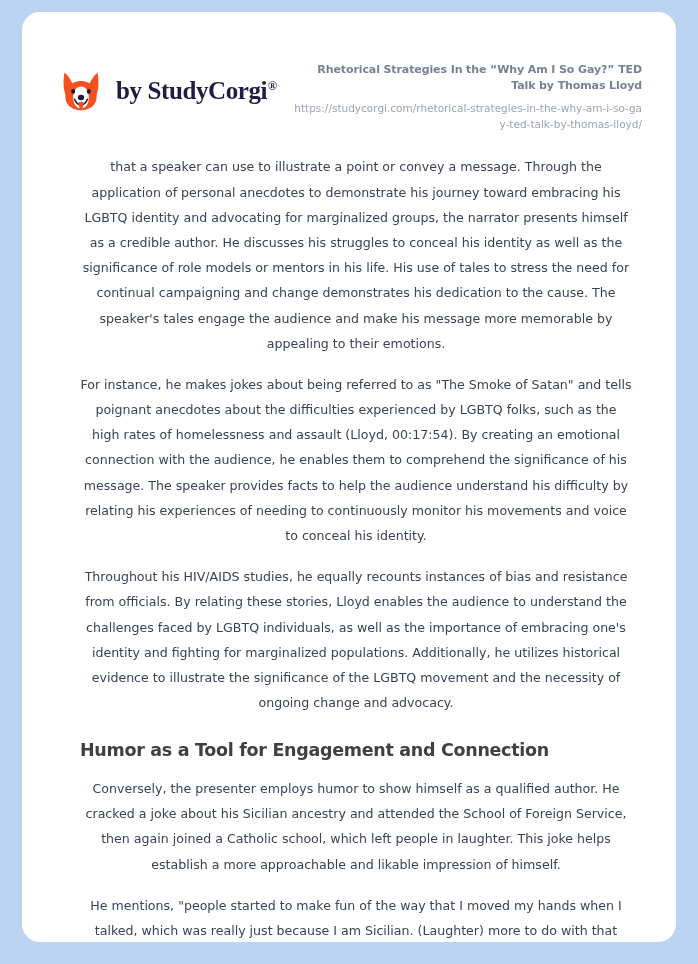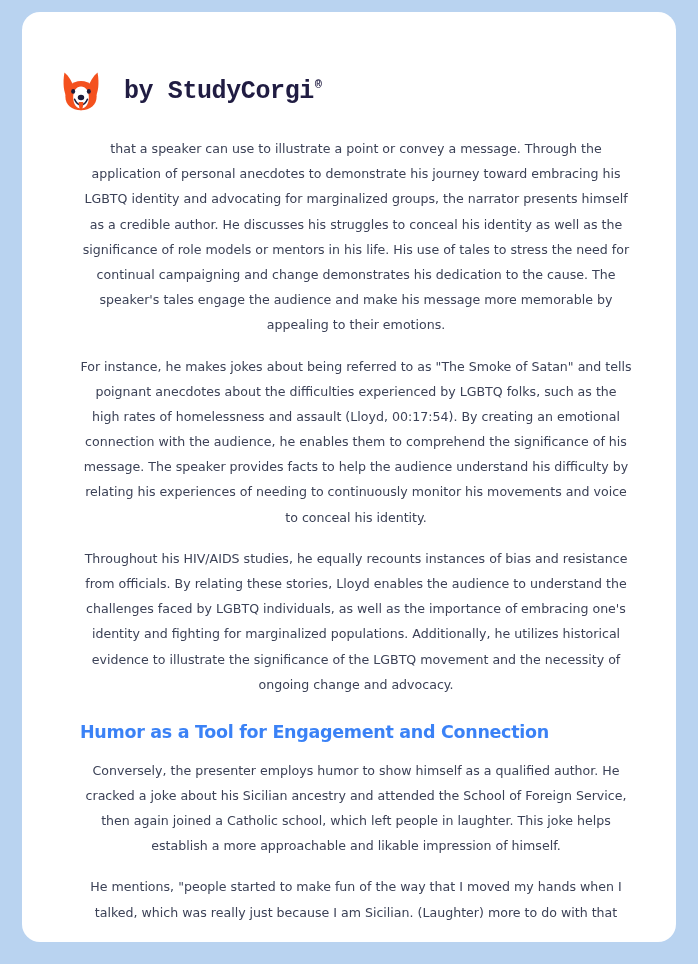--- a/index.html
+++ b/index.html
@@ -38,26 +38,26 @@
     flex: 0 0 auto;
     padding-top: 10px;
   }
   .brand-logo {
     width: 46px;
     height: 46px;
     flex: 0 0 auto;
     display: block;
   }
   .brand-wordmark {
-    font-family: Liberation Mono, monospace;
+    font-family: Liberation Serif, serif;
     font-size: 25px;
     font-weight: bold;
     color: #201c42;
     letter-spacing: -0.4px;
-    margin-left: 20px;
+    margin-left: 12px;
     white-space: nowrap;
     position: relative;
   }
   .brand-reg {
     font-size: 12px;
     font-weight: bold;
     color: #201c42;
     vertical-align: super;
     margin-left: 1px;
   }
@@ -94,21 +94,21 @@
     font-size: 12.6px;
     line-height: 2.0;
     color: #3c4257;
     margin: 0 0 16px 0;
     text-align: center;
   }
   .doc-heading {
     font-family: "DejaVu Sans", sans-serif;
     font-size: 17.5px;
     font-weight: bold;
-    color: #3b82f6;
+    color: #404040;
     margin: 24px 0 14px 0;
     letter-spacing: -0.3px;
     line-height: 1.3;
   }
   .doc-paragraph.clipped {
     overflow: hidden;
   }
 </style>
 </head>
 <body>
@@ -133,20 +133,24 @@
 
         <ellipse cx="50" cy="64" rx="7" ry="6" fill="#1b1b3a"></ellipse>
 
         <path d="M36 68 C40 78 46 80 50 80 C54 80 60 78 64 68" stroke="#1b1b3a" stroke-width="3.4" fill="none" stroke-linecap="round"></path>
 
         <path d="M45 74 C45 86 48 92 50 92 C52 92 55 86 55 74 Z" fill="#f4511e"></path>
       </svg>
       <div class="brand-wordmark"><span>by StudyCorgi</span><span class="brand-reg">®</span></div>
     </div>
 
+    <div class="doc-meta">
+      <p class="doc-title">Rhetorical Strategies In the “Why Am I So Gay?” TED Talk by Thomas Lloyd</p>
+      <p class="doc-url">https://studycorgi.com/rhetorical-strategies-in-the-why-am-i-so-gay-ted-talk-by-thomas-lloyd/</p>
+    </div>
 
   </div>
 
   <div class="doc-body">
     <p class="doc-paragraph">that a speaker can use to illustrate a point or convey a message. Through the application of personal anecdotes to demonstrate his journey toward embracing his LGBTQ identity and advocating for marginalized groups, the narrator presents himself as a credible author. He discusses his struggles to conceal his identity as well as the significance of role models or mentors in his life. His use of tales to stress the need for continual campaigning and change demonstrates his dedication to the cause. The speaker's tales engage the audience and make his message more memorable by appealing to their emotions.</p>
     <p class="doc-paragraph">For instance, he makes jokes about being referred to as "The Smoke of Satan" and tells poignant anecdotes about the difficulties experienced by LGBTQ folks, such as the high rates of homelessness and assault (Lloyd, 00:17:54). By creating an emotional connection with the audience, he enables them to comprehend the significance of his message. The speaker provides facts to help the audience understand his difficulty by relating his experiences of needing to continuously monitor his movements and voice to conceal his identity.</p>
     <p class="doc-paragraph">Throughout his HIV/AIDS studies, he equally recounts instances of bias and resistance from officials. By relating these stories, Lloyd enables the audience to understand the challenges faced by LGBTQ individuals, as well as the importance of embracing one's identity and fighting for marginalized populations. Additionally, he utilizes historical evidence to illustrate the significance of the LGBTQ movement and the necessity of ongoing change and advocacy.</p>
     <h2 class="doc-heading">Humor as a Tool for Engagement and Connection</h2>
     <p class="doc-paragraph">Conversely, the presenter employs humor to show himself as a qualified author. He cracked a joke about his Sicilian ancestry and attended the School of Foreign Service, then again joined a Catholic school, which left people in laughter. This joke helps establish a more approachable and likable impression of himself.</p>
     <p class="doc-paragraph clipped">He mentions, "people started to make fun of the way that I moved my hands when I talked, which was really just because I am Sicilian. (Laughter) more to do with that</p>

